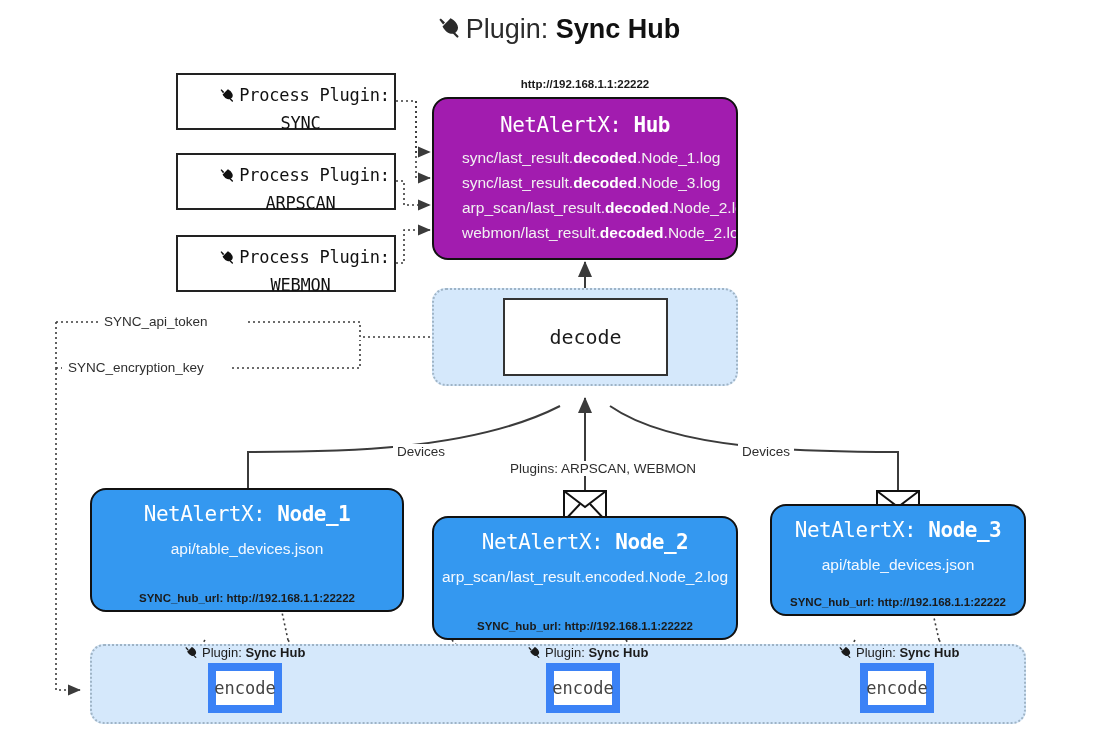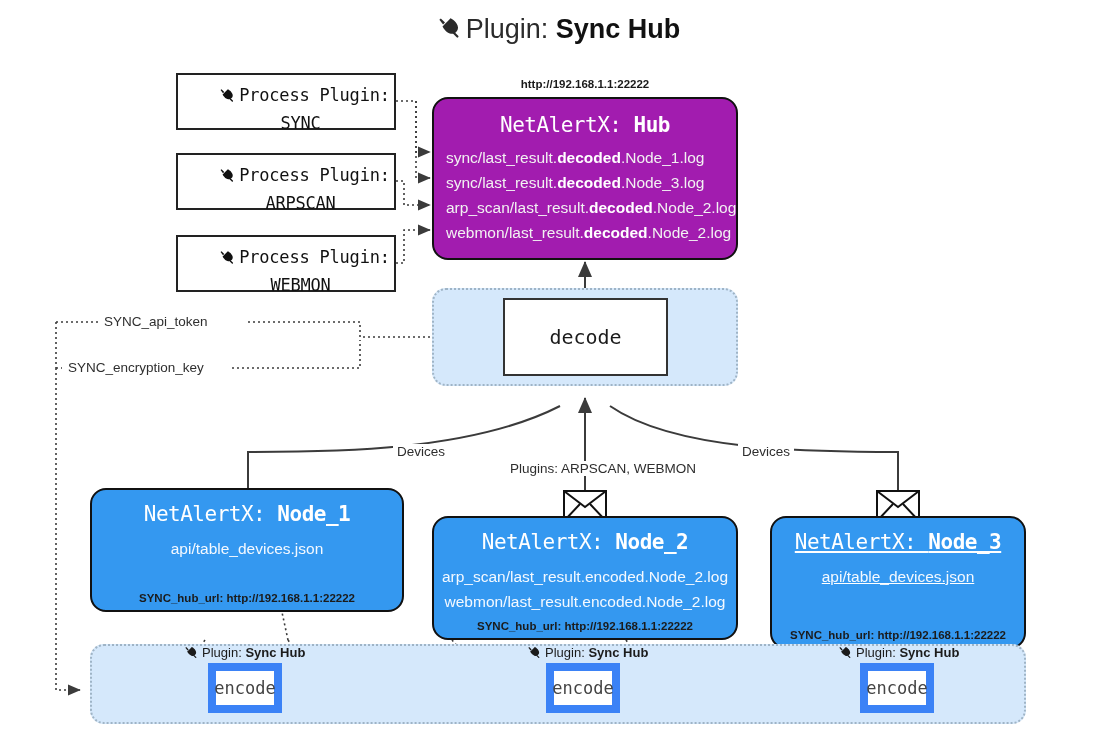--- a/index.html
+++ b/index.html
@@ -77,21 +77,21 @@
     text-align: center;
     margin-top: 14px;
     letter-spacing: -0.5px;
     white-space: nowrap;
   }
   #hub .hub-title b { font-weight: 700; }
   #hub .hub-lines { margin-top: 8px; }
   #hub .hub-line {
     font-size: 15.5px;
     color: #f2f2f2;
-    padding-left: 12px;
+    padding-left: 28px;
     line-height: 1.62;
     white-space: nowrap;
   }
   #hub .hub-line b { font-weight: 700; color: #ffffff; }
 
   
   .lightbox {
     background: #d5e8fb;
     border: 2px dotted #9fb4c6;
     border-radius: 14px;
@@ -321,26 +321,25 @@
     <div class="n-lines">
       <div class="n-line">api/table_devices.json</div>
     </div>
     <div class="n-foot">SYNC_hub_url: http://192.168.1.1:22222</div>
   </div>
 
   <div class="node netnode" style="left:432px; top:516px; width:306px; height:124px;">
     <div class="n-title"><span>NetAlertX: </span><b>Node_2</b></div>
     <div class="n-lines">
       <div class="n-line">arp_scan/last_result.encoded.Node_2.log</div>
-      <div class="n-line">webmon/last_result.encoded.Node_2.log</div>
     </div>
     <div class="n-foot">SYNC_hub_url: http://192.168.1.1:22222</div>
   </div>
 
-  <div class="node netnode" style="left:770px; top:516px; width:256px; height:133px;text-decoration:underline;">
+  <div class="node netnode" style="left:770px; top:504px; width:256px; height:112px;">
     <div class="n-title"><span>NetAlertX: </span><b>Node_3</b></div>
     <div class="n-lines">
       <div class="n-line">api/table_devices.json</div>
     </div>
     <div class="n-foot">SYNC_hub_url: http://192.168.1.1:22222</div>
   </div>
 
   <div class="node lightbox" style="left:90px; top:644px; width:936px; height:80px;"></div>
 
   <div class="encode-label" style="left:184px; top:645px;"><span class="plug"><svg width="15" height="15" viewBox="0 0 24 24">

